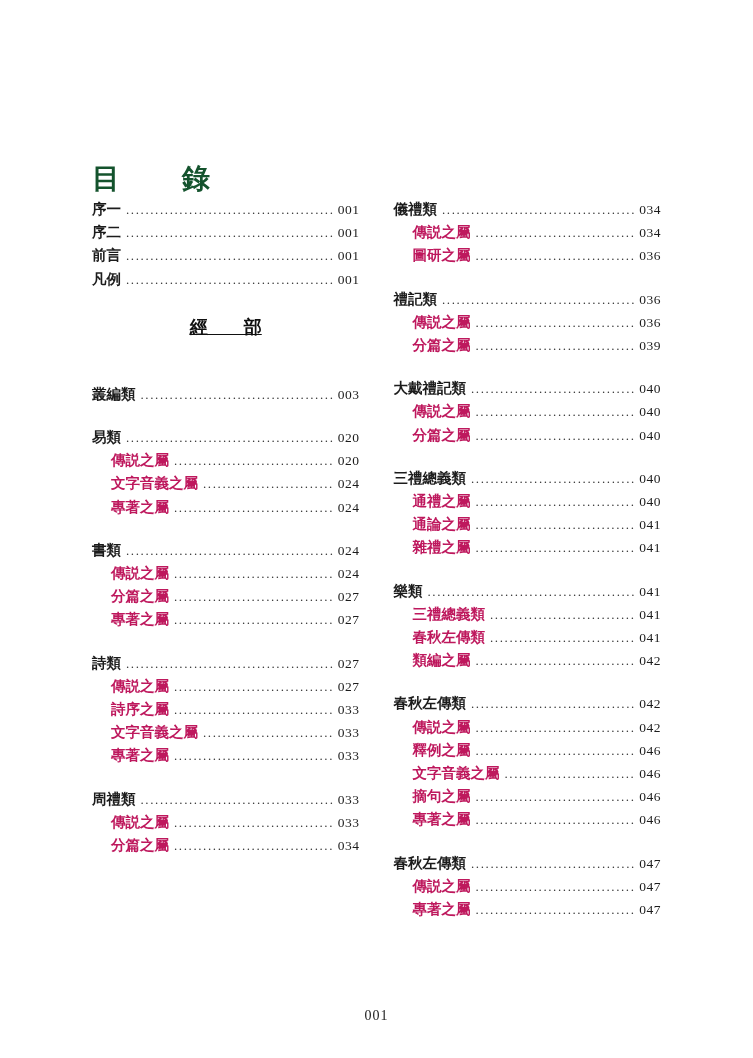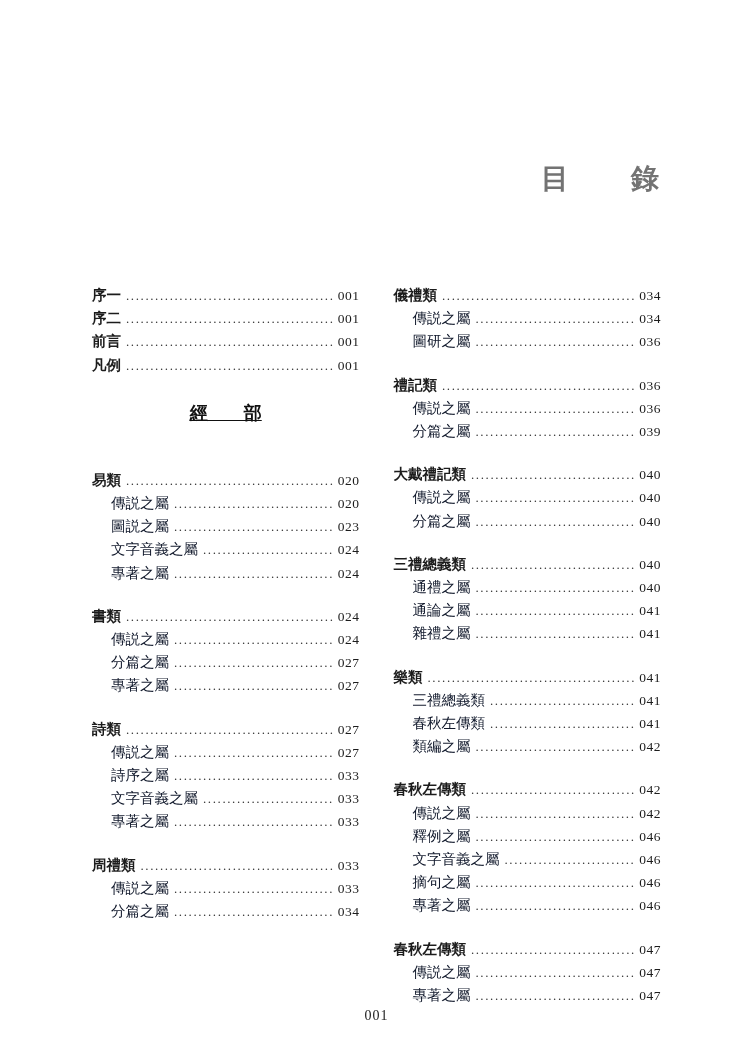--- a/index.html
+++ b/index.html
@@ -13,26 +13,25 @@
     overflow: hidden;
   }
   .page {
     width: 753px;
     height: 1058px;
     padding: 160px 92px 0 92px;
     position: relative;
     overflow: hidden;
   }
   .doc-title {
-    text-align: right;
+    text-align: left;
     font-size: 28px;
     font-weight: bold;
     letter-spacing: 2px;
-    margin-bottom: 86px;
-    color: #737373;
+    color: #14532d;
   }
   .columns {
     display: flex;
     gap: 34px;
   }
   .col {
     flex: 1;
     min-width: 0;
   }
   .part-heading {
@@ -45,21 +44,21 @@
   }
   .group { margin-bottom: 20px; }
   .entry {
     display: flex;
     align-items: baseline;
     font-size: 14.5px;
     line-height: 22.2px;
   }
   .entry.level-0 .label { font-weight: bold; }
   .entry.level-1 { padding-left: 19px; }
-  .entry.level-1 .label { font-weight: normal; color: #0f172a; }
+  .entry.level-1 .label { font-weight: bold; color: #be185d; }
   .label { white-space: nowrap; text-align: center; }
   .dots {
     flex: 1;
     overflow: hidden;
     white-space: nowrap;
     margin: 0 4px 0 5px;
     color: #3a3a3a;
   }
   .dots::after {
     content: "....................................................................................................................";
@@ -108,33 +107,35 @@
           </div>
           <div class="entry level-0">
             <span class="label">凡例</span>
             <span class="dots"></span>
             <span class="page-num">001</span>
           </div>
         </div>
         <div class="part-heading">經　　部</div>
         <div class="group">
           <div class="entry level-0">
+            <span class="label">叢編類</span>
+            <span class="dots"></span>
+            <span class="page-num">003</span>
+          </div>
+        </div>
+        <div class="group">
+          <div class="entry level-0">
             <span class="label">易類</span>
             <span class="dots"></span>
             <span class="page-num">020</span>
           </div>
           <div class="entry level-1">
             <span class="label">傳説之屬</span>
             <span class="dots"></span>
             <span class="page-num">020</span>
-          </div>
-          <div class="entry level-1">
-            <span class="label">圖説之屬</span>
-            <span class="dots"></span>
-            <span class="page-num">023</span>
           </div>
           <div class="entry level-1">
             <span class="label">文字音義之屬</span>
             <span class="dots"></span>
             <span class="page-num">024</span>
           </div>
           <div class="entry level-1">
             <span class="label">專著之屬</span>
             <span class="dots"></span>
             <span class="page-num">024</span>

